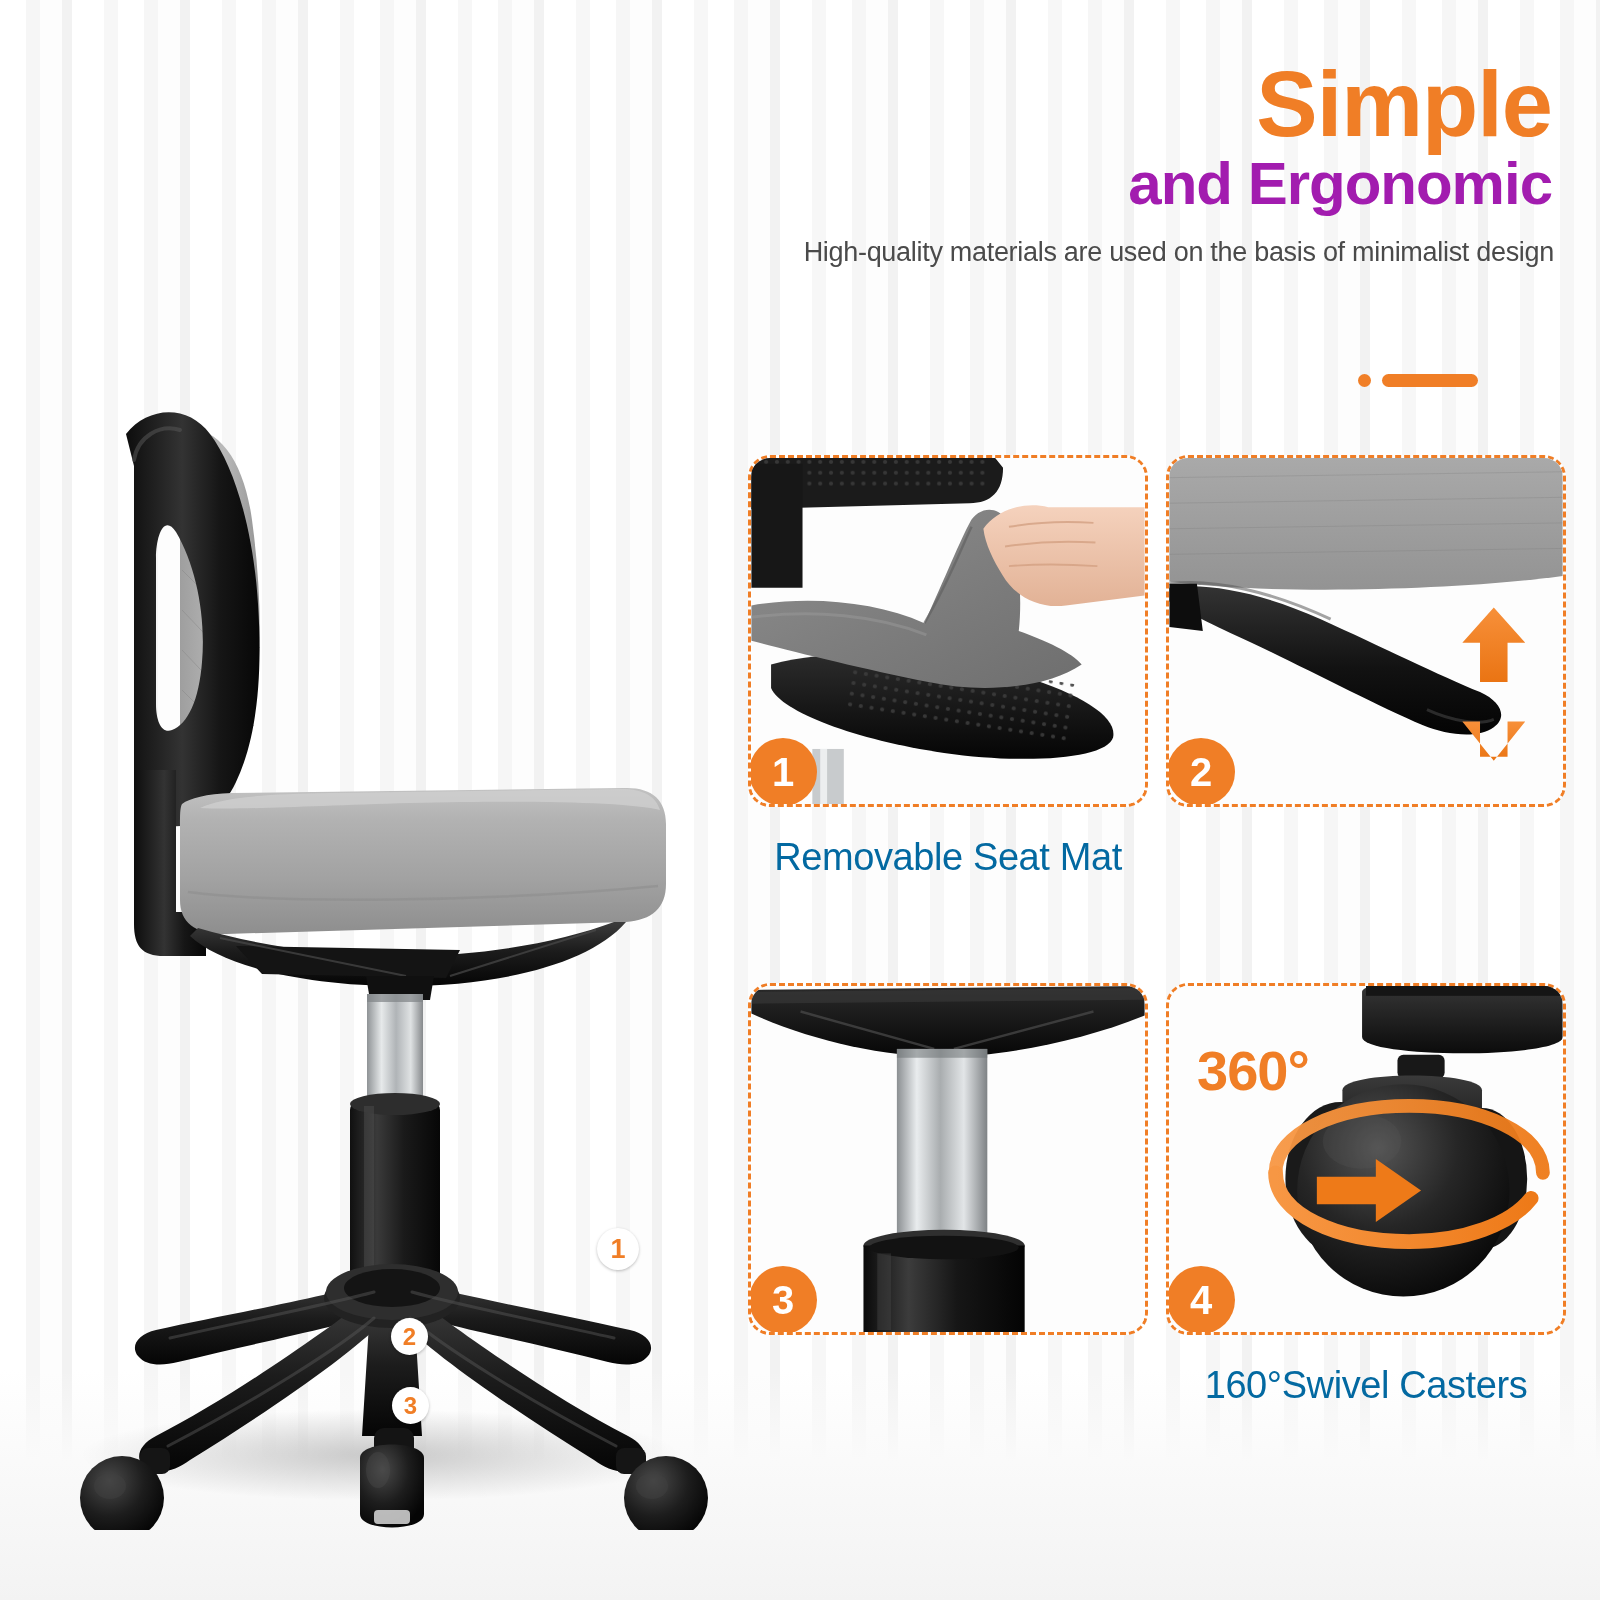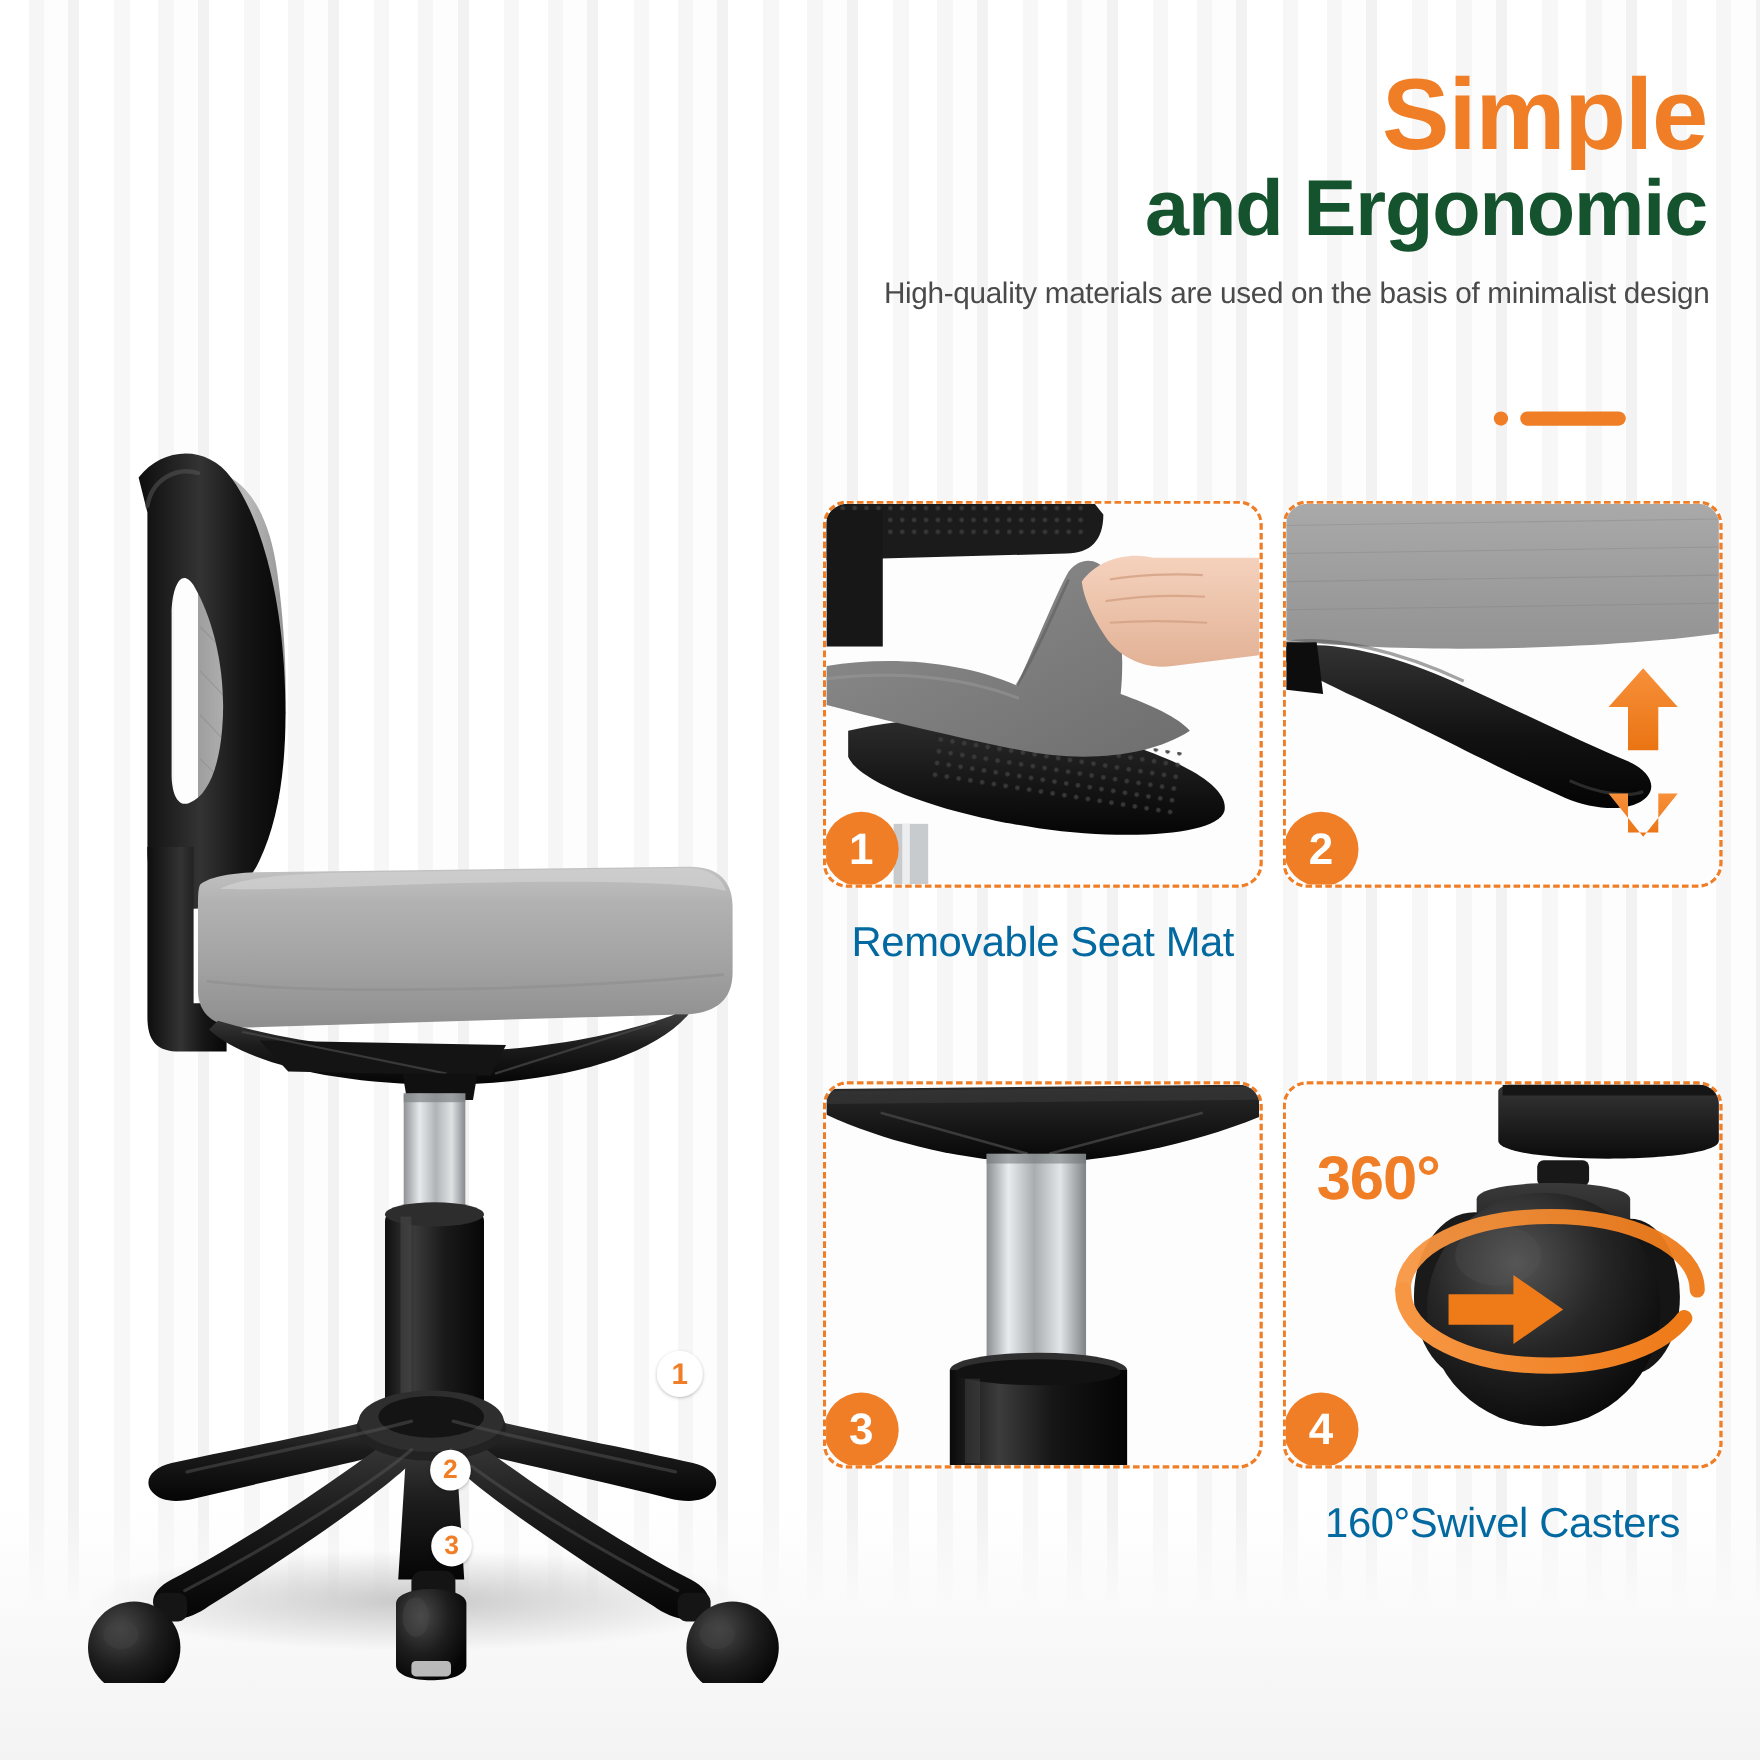--- a/index.html
+++ b/index.html
@@ -30,22 +30,22 @@
     background:linear-gradient(180deg, rgba(255,255,255,0) 0%, #fafafa 40%, #f3f3f3 100%);
   }
 
   
   #header { position:absolute; left:260px; top:58px; width:1300px; text-align:right; }
   .h-line1 {
     font-size:92px; font-weight:bold; letter-spacing:-1px;
     color:#f07e26; line-height:1.0; padding-right:8px;
   }
   .h-line2 {
-    font-size:72px; font-weight:bold; letter-spacing:-1px;
-    color:#14532d; line-height:1.12; padding-right:8px;
+    font-size:60px; font-weight:bold; letter-spacing:-1px;
+    color:#a21caf; line-height:1.12; padding-right:8px;
   }
   .h-sub {
     margin-top:20px; font-size:27px; color:#4a4a4a; font-weight:normal;
     letter-spacing:-0.3px; padding-right:6px;
   }
   #accent { position:absolute; right:122px; top:374px; display:flex; align-items:center; gap:11px; }
   #accent .dot { width:13px; height:13px; border-radius:50%; background:#f07e26; }
   #accent .bar { width:96px; height:13px; border-radius:7px; background:#f07e26; }
 
   

